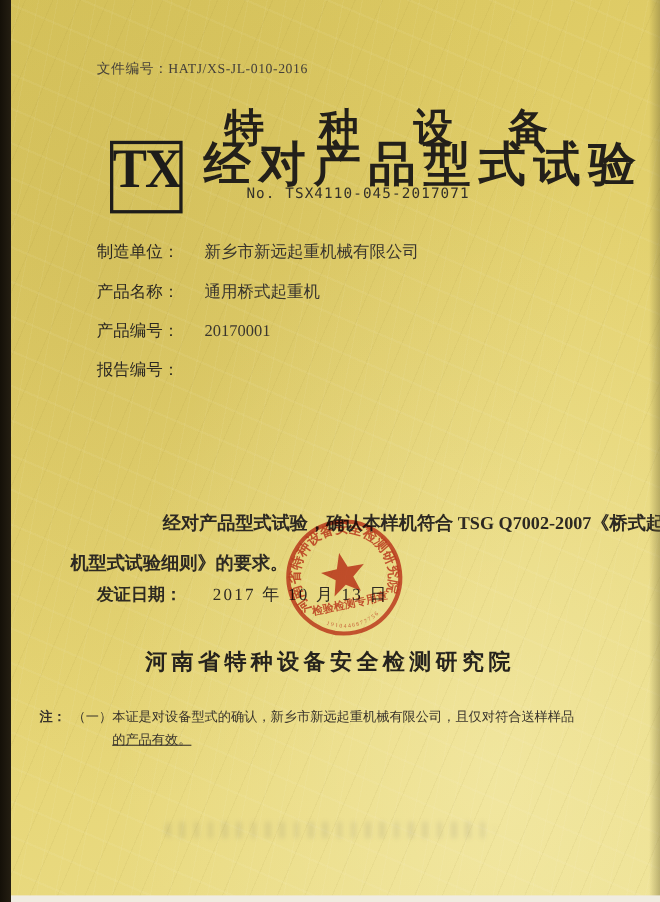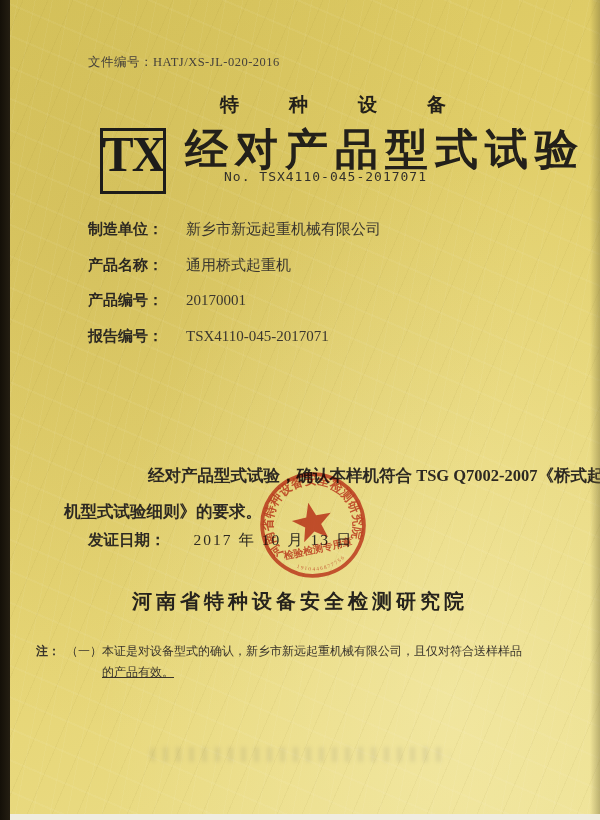--- a/index.html
+++ b/index.html
@@ -30,30 +30,30 @@
 
   .abs{position:absolute;}
 
   .file-number{left:88px;top:54px;font-size:12.5px;letter-spacing:.5px;color:#45403a;}
 
   .tx-box{left:100px;top:96px;width:60px;height:60px;border:3px solid #1d1c1a;
     display:flex;align-items:flex-start;justify-content:center;margin-top:32px;}
   .tx-text{font-size:47px;font-weight:600;line-height:1;letter-spacing:-2px;
     transform:scaleY(1.08);color:#1d1c1a;}
 
-  .title-top{left:220px;top:92px;font-size:19px;font-weight:700;letter-spacing:50px;
+  .title-top{left:204px;top:92px;font-size:36px;font-weight:700;letter-spacing:50px;
     white-space:nowrap;color:#23201a;}
   .title-main{left:185px;top:121px;font-size:43px;font-weight:700;letter-spacing:7px;
     white-space:nowrap;color:#23201a;}
   .cert-no{left:224px;top:169px;font-size:13px;letter-spacing:1px;
     font-family:"DejaVu Sans Mono","Liberation Mono",monospace;color:#33302a;}
 
   .fields{left:88px;top:220px;}
   .field-row{display:flex;align-items:baseline;margin-bottom:16.5px;font-size:15px;white-space:nowrap;}
-  .field-label{width:82px;font-weight:700;color:#2d2922;}
+  .field-label{width:82px;font-weight:400;color:#2d2922;}
   .field-value{margin-left:16px;color:#3a362e;}
 
   .statement{left:64px;top:458px;width:478px;font-size:16.5px;font-weight:600;
     line-height:36px;color:#2d2922;}
   .statement .line1{padding-left:84px;display:block;white-space:nowrap;}
   .statement .line2{display:block;white-space:nowrap;}
 
   .date-row{left:88px;top:530px;font-size:15.5px;white-space:nowrap;}
   .date-label{font-weight:700;}
   .date-value{margin-left:28px;letter-spacing:2px;}
@@ -71,21 +71,21 @@
 
   .bleed{left:150px;top:747px;width:300px;height:15px;border-radius:5px;
     background:repeating-linear-gradient(90deg, rgba(90,90,100,.22) 0 5px, transparent 5px 13px);
     filter:blur(2.2px);opacity:.55;}
 </style>
 </head>
 <body>
 
 <div class="cert">
 
-  <div class="abs file-number">文件编号：HATJ/XS-JL-020-2016</div>
+  <div class="abs file-number">文件编号：HATJ/XS-JL-010-2016</div>
 
   <div class="abs tx-box">
     <span class="tx-text">TX</span>
   </div>
 
   <div class="abs title-top">特种设备</div>
   <div class="abs title-main">经对产品型式试验</div>
   <div class="abs cert-no">No. TSX4110-045-2017071</div>
 
   <div class="abs fields">
@@ -96,21 +96,20 @@
     <div class="field-row">
       <span class="field-label">产品名称：</span>
       <span class="field-value">通用桥式起重机</span>
     </div>
     <div class="field-row">
       <span class="field-label">产品编号：</span>
       <span class="field-value">20170001</span>
     </div>
     <div class="field-row">
       <span class="field-label">报告编号：</span>
-      <span class="field-value">TSX4110-045-2017071</span>
     </div>
   </div>
 
   <div class="abs statement">
     <span class="line1">经对产品型式试验，确认本样机符合 TSG Q7002-2007《桥式起重</span>
     <span class="line2">机型式试验细则》的要求。</span>
   </div>
 
   <div class="abs date-row">
     <span class="date-label">发证日期：</span><span class="date-value">2017 年 10 月 13 日</span>

